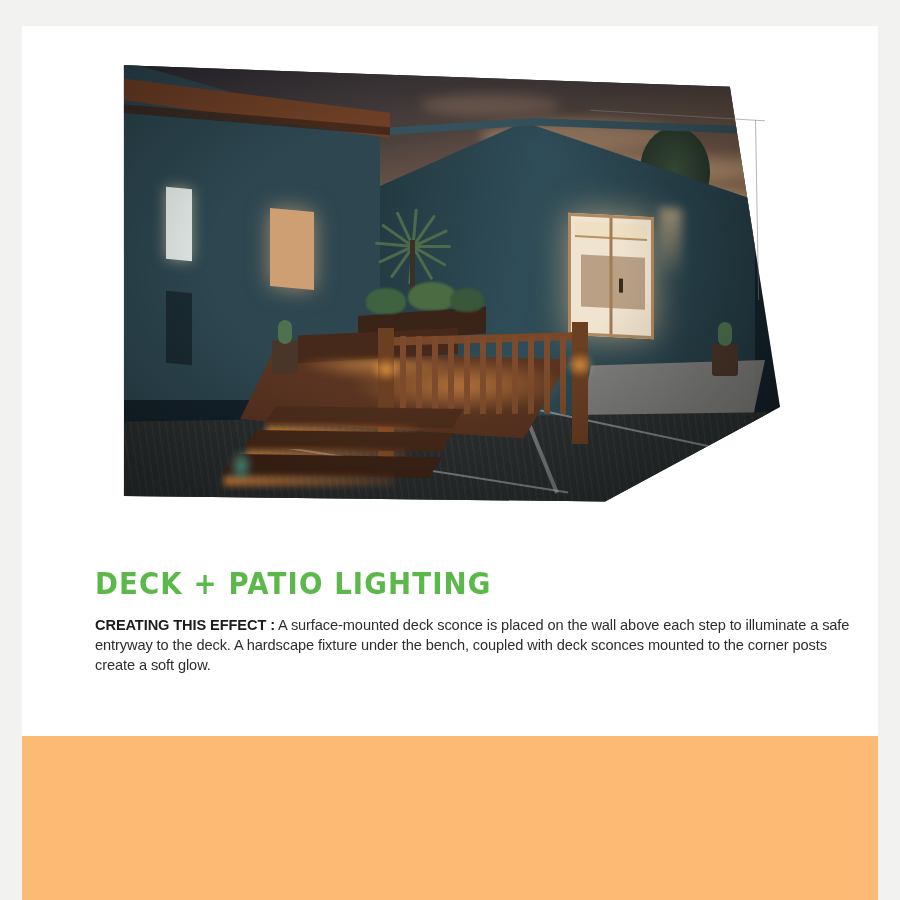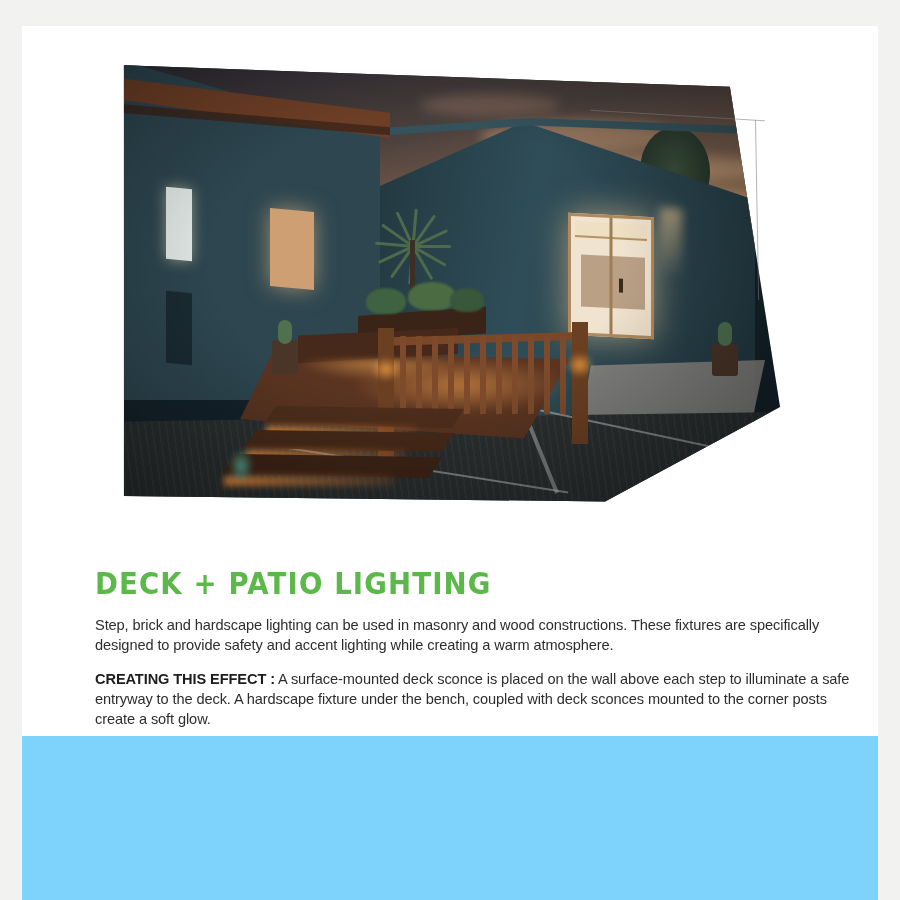--- a/index.html
+++ b/index.html
@@ -8,21 +8,21 @@
     padding: 0;
     width: 900px;
     height: 900px;
     background: #ffffff;
     font-family: "Liberation Sans", sans-serif;
   }
   .page {
     position: relative;
     width: 900px;
     height: 900px;
-    background: #7dd3fc;
+    background: #fdba74;
     overflow: hidden;
   }
   
   .gutter-left, .gutter-right {
     position: absolute;
     top: 0;
     width: 22px;
     height: 900px;
     background: #f2f2f1;
   }
@@ -524,20 +524,19 @@
         </div>
 
         <div class="frame-line fl1"></div>
         <div class="frame-line fl2"></div>
       </div>
     </div>
 
     <div class="text-wrap">
       <h1 class="headline">DECK + PATIO LIGHTING</h1>
 
-      <p class="body-p">Step, brick and hardscape lighting can be used in masonry and wood constructions. These fixtures are specifically designed to provide safety and accent lighting while creating a warm atmosphere.</p>
 
       <p class="body-p second"><span class="lead">CREATING THIS EFFECT :</span><span> A surface-mounted deck sconce is placed on the wall above each step to illuminate a safe entryway to the deck. A hardscape fixture under the bench, coupled with deck sconces mounted to the corner posts create a soft glow.</span></p>
     </div>
   </div>
 
 
 </div>
 
 </body></html>

